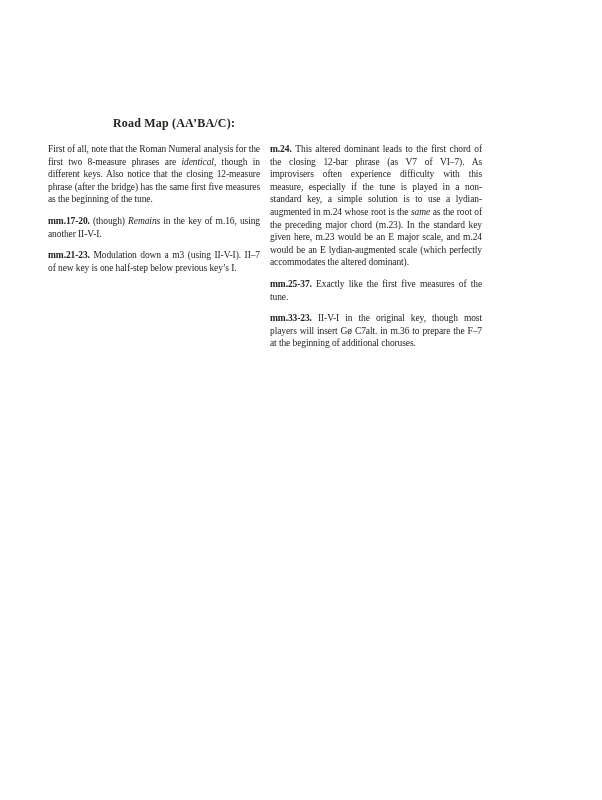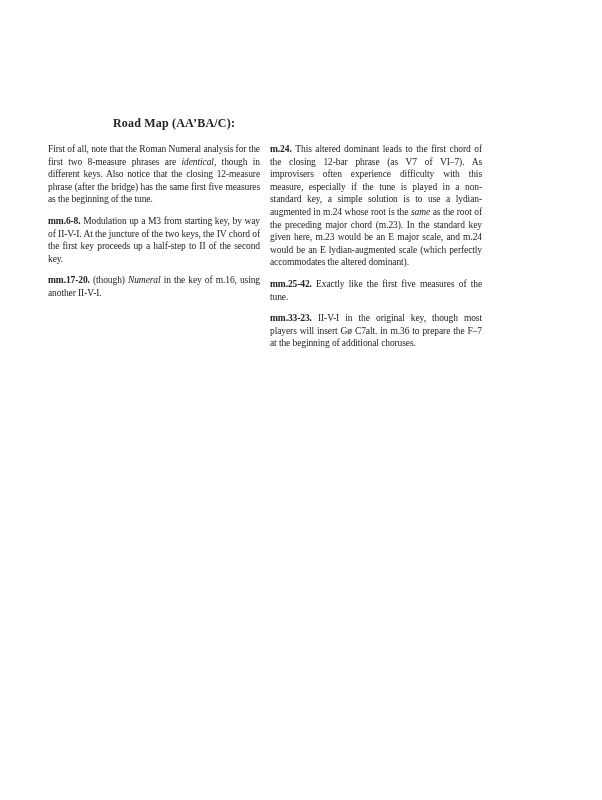--- a/index.html
+++ b/index.html
@@ -82,26 +82,26 @@
 </style>
 </head>
 <body>
 
 <div class="page">
   <div class="content">
     <h1 class="heading">Road Map (AA’BA/C):</h1>
     <div class="columns">
       <div class="col">
           <p class="para"><span>First of all, note that the Roman Numeral analysis for the first two 8-measure phrases are </span><span class="italic">identical</span><span>, though in different keys. Also notice that the closing 12-measure phrase (after the bridge) has the same first five measures as the beginning of the tune.</span></p>
-          <p class="para"><span class="label">mm.6-8. </span><span>Modulation up a M3 from starting key, by way of II-V-I. At the juncture of the two keys, the IV chord of the first key proceeds up a half-step to II of the second key.</span></p>
-          <p class="para"><span class="label">mm.17-20. </span><span>(though) </span><span class="italic">Numeral</span><span> in the key of m.16, using another II-V-I.</span></p>
+          <p class="para"><span class="label">mm.17-20. </span><span>(though) </span><span class="italic">Remains</span><span> in the key of m.16, using another II-V-I.</span></p>
+          <p class="para"><span class="label">mm.21-23. </span><span>Modulation down a m3 (using II-V-I). II–7 of new key is one half-step below previous key’s I.</span></p>
         </div>
       <div class="col">
           <p class="para"><span class="label">m.24. </span><span>This altered dominant leads to the first chord of the closing 12-bar phrase (as V7 of VI–7). As improvisers often experience difficulty with this measure, especially if the tune is played in a non-standard key, a simple solution is to use a lydian-augmented in m.24 whose root is the </span><span class="italic">same</span><span> as the root of the preceding major chord (m.23). In the standard key given here, m.23 would be an E major scale, and m.24 would be an E lydian-augmented scale (which perfectly accommodates the altered dominant).</span></p>
-          <p class="para"><span class="label">mm.25-42. </span><span>Exactly like the first five measures of the tune.</span></p>
+          <p class="para"><span class="label">mm.25-37. </span><span>Exactly like the first five measures of the tune.</span></p>
           <p class="para"><span class="label">mm.33-23. </span><span>II-V-I in the original key, though most players will insert Gø C7alt. in m.36 to prepare the F–7 at the beginning of additional choruses.</span></p>
         </div>
     </div>
   </div>
 
   <div class="footer-rule-box">
     <div class="footer-title">Road Maps</div>
   </div>
   <div class="page-num">95</div>
 </div>

